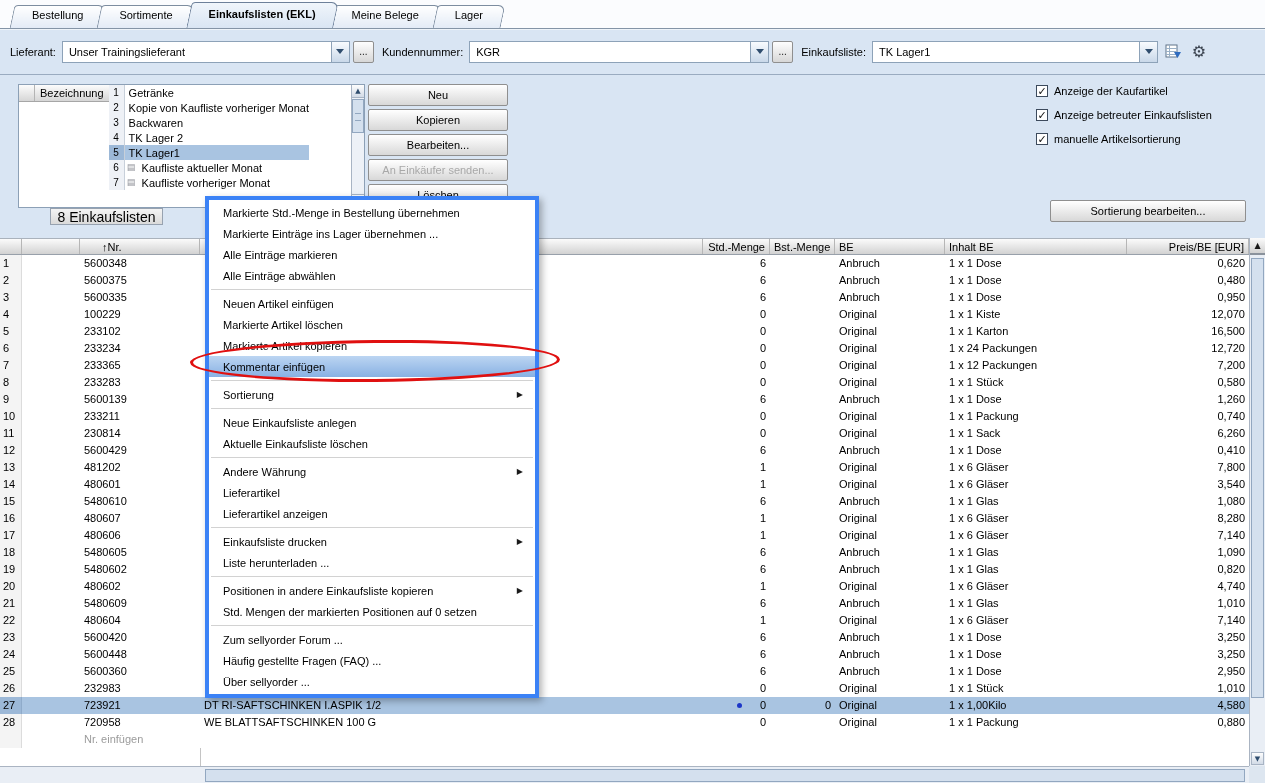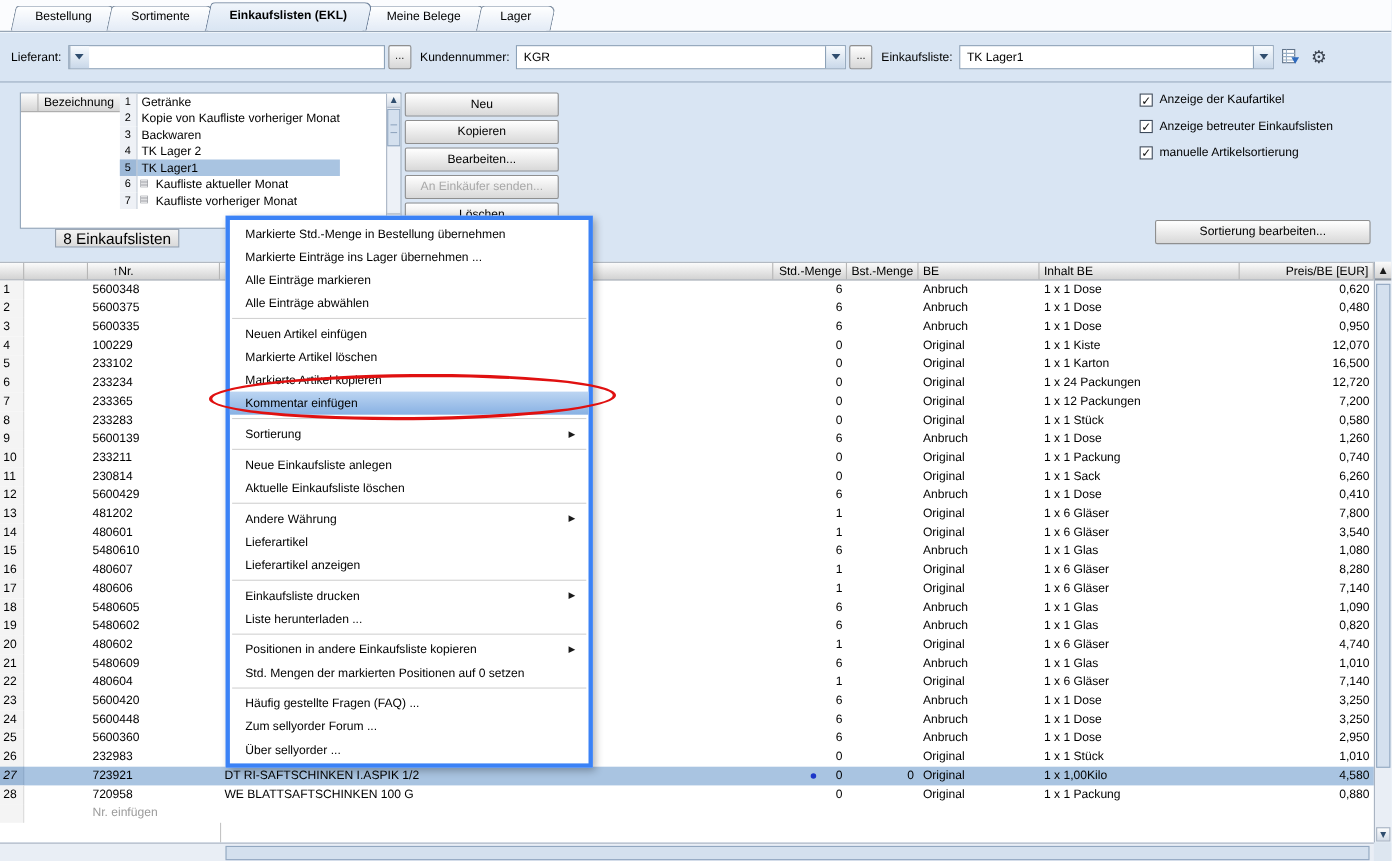--- a/index.html
+++ b/index.html
@@ -65,21 +65,21 @@
   .ghead{display:flex;height:17px;background:linear-gradient(#fbfbfb,#d2d2d2);border-top:1px solid #aab2bc;border-bottom:1px solid #98a0aa;}
   .hc{flex:none;border-right:1px solid #b6b6b6;padding:2px 4px;white-space:nowrap;overflow:hidden;}
   .c-num{width:22px;} .c-gap{width:58px;} .c-nr{width:120px;} .c-bez{width:503px;}
   .c-std{width:67px;text-align:right;} .c-bst{width:65px;text-align:right;}
   .c-be{width:110px;} .c-inhalt{width:182px;} .c-preis{width:122px;text-align:right;}
   .hc.c-nr{padding-left:22px;}
   .trow{display:flex;height:17px;}
   .cell{flex:none;padding:0 4px;white-space:nowrap;overflow:hidden;height:17px;line-height:17px;}
   .trow .c-num{background:#f4f4f4;border-right:1px solid #dcdcdc;padding:0 3px;}
   .trow.selected{background:#a9c4e1;}
-  .trow.selected .c-num{background:#9cb8d7;border-right-color:#8fabca;font-style:italic;}
+  .trow.selected .c-num{background:#9cb8d7;border-right-color:#8fabca;}
   .trow.placeholder .c-nr{color:#9b9b9b;}
   .cell.c-std{position:relative;}
   .dot{position:absolute;left:34px;top:6px;width:5px;height:5px;border-radius:50%;background:#1c36c8;}
   .frozen-divider{position:absolute;left:200px;top:510px;width:1px;height:18px;background:#c4c4c4;}
 
   
   .vscroll{position:absolute;left:1249px;top:238px;width:16px;height:528px;background:#e9eef5;border-left:1px solid #aab4c2;z-index:2;}
   .vs-top{height:17px;background:linear-gradient(#fbfbfb,#d2d2d2);border-bottom:2px solid #8a929c;display:flex;align-items:center;justify-content:center;font-family:"DejaVu Sans",sans-serif;font-size:8px;color:#1a1a1a;}
   .vs-thumb{position:absolute;left:1px;top:20px;width:13px;height:440px;background:#d4e0ee;border:1px solid #92a7c0;}
   .vs-down{position:absolute;left:1px;bottom:1px;width:13px;height:13px;background:linear-gradient(#fdfdfd,#d2dbe7);border:1px solid #a8b4c4;display:flex;align-items:center;justify-content:center;font-family:"DejaVu Sans",sans-serif;font-size:7px;color:#2f4d6e;}
@@ -105,20 +105,21 @@
     <div class="tab"><span class="tab-label">Bestellung</span></div>
     <div class="tab"><span class="tab-label">Sortimente</span></div>
     <div class="tab active"><span class="tab-label">Einkaufslisten (EKL)</span></div>
     <div class="tab"><span class="tab-label">Meine Belege</span></div>
     <div class="tab"><span class="tab-label">Lager</span></div>
   </div>
 
 <div class="toolbar">
   <span class="tb-label" style="margin-left:0">Lieferant:</span>
   <div class="combo w1">
+    <span class="combo-value">Unser Trainingslieferant</span>
     <span class="combo-arrow-btn">
         <span class="combo-arrow"></span>
       </span>
   </div>
   <button class="more-btn">...</button>
 
   <span class="tb-label">Kundennummer:</span>
   <div class="combo w2">
     <span class="combo-value">KGR</span>
     <span class="combo-arrow-btn">
@@ -632,23 +633,23 @@
     <div class="menu-sep"></div>
     <div class="menu-item">
       <span class="mi-label">Positionen in andere Einkaufsliste kopieren</span>
       <span class="mi-arrow">▶</span>
     </div>
     <div class="menu-item">
       <span class="mi-label">Std. Mengen der markierten Positionen auf 0 setzen</span>
     </div>
     <div class="menu-sep"></div>
     <div class="menu-item">
+      <span class="mi-label">Zum sellyorder Forum ...</span>
+    </div>
+    <div class="menu-item">
       <span class="mi-label">Häufig gestellte Fragen (FAQ) ...</span>
     </div>
     <div class="menu-item">
-      <span class="mi-label">Zum sellyorder Forum ...</span>
-    </div>
-    <div class="menu-item">
       <span class="mi-label">Über sellyorder ...</span>
     </div>
   </div>
 
 <div class="annotation-ellipse"></div>
 
 </body></html>

